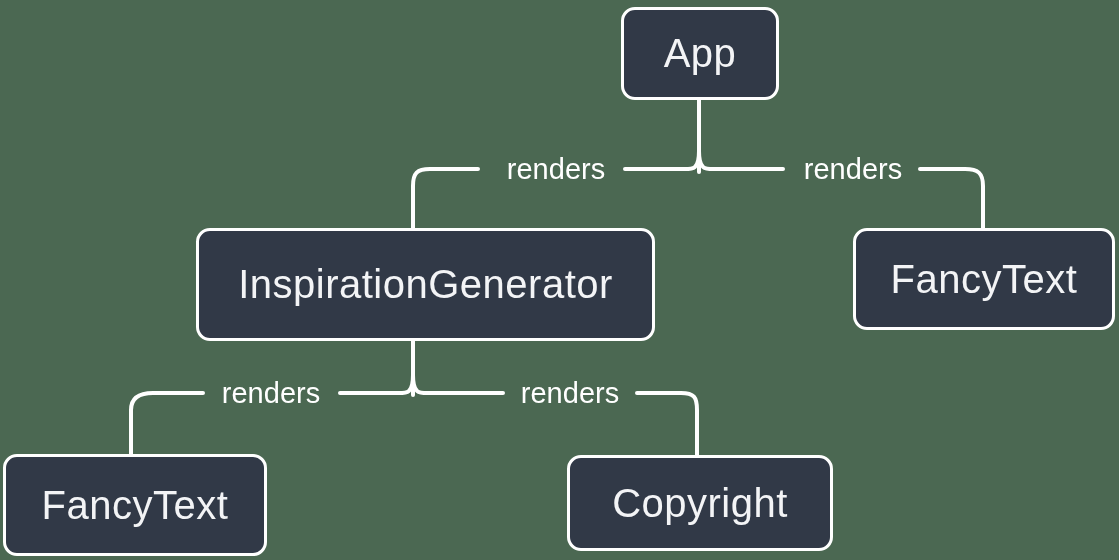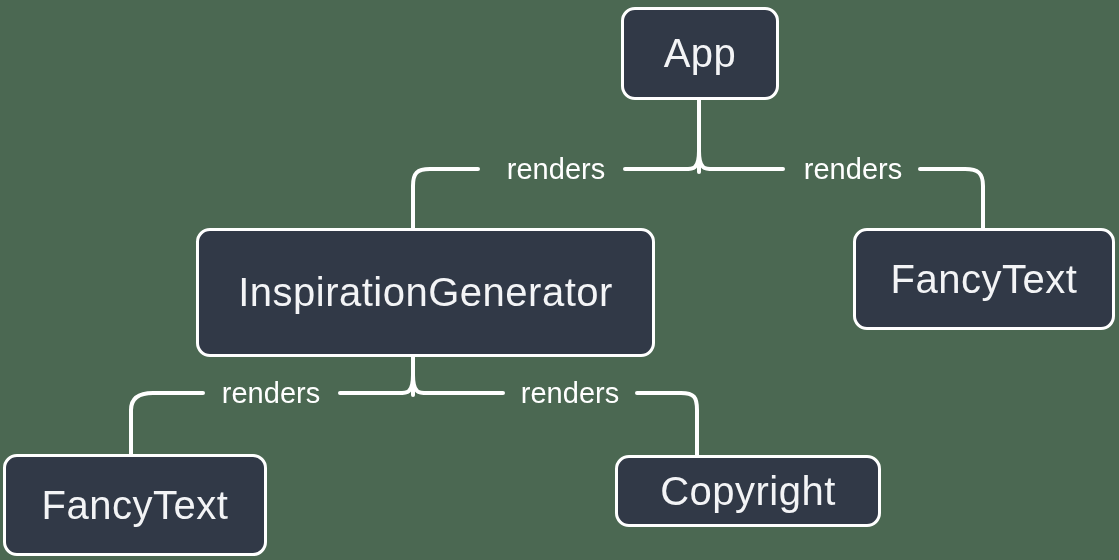--- a/index.html
+++ b/index.html
@@ -43,24 +43,24 @@
     color:var(--node-text);
     display:flex;
     align-items:center;
     justify-content:center;
     font-size:40px;
     font-weight:400;
     letter-spacing:0.5px;
     white-space:nowrap;
   }
   #n-app{left:621px;top:7px;width:158px;height:93px;}
-  #n-inspiration-generator{left:196px;top:228px;width:459px;height:129px;}
+  #n-inspiration-generator{left:196px;top:228px;width:459px;height:113px;}
   #n-fancy-text-right{left:853px;top:228px;width:262px;height:102px;}
   #n-fancy-text-left{left:3px;top:454px;width:264px;height:102px;}
-  #n-copyright{left:567px;top:455px;width:266px;height:72px;margin-left:48px;}
+  #n-copyright{left:567px;top:455px;width:266px;height:96px;}
   .edge-label{
     position:absolute;
     transform:translate(-50%,-50%);
     color:var(--edge-label);
     font-size:29px;
     font-weight:400;
     white-space:nowrap;
   }
   #el-a{left:556px;top:169px;}
   #el-b{left:853px;top:169px;}

